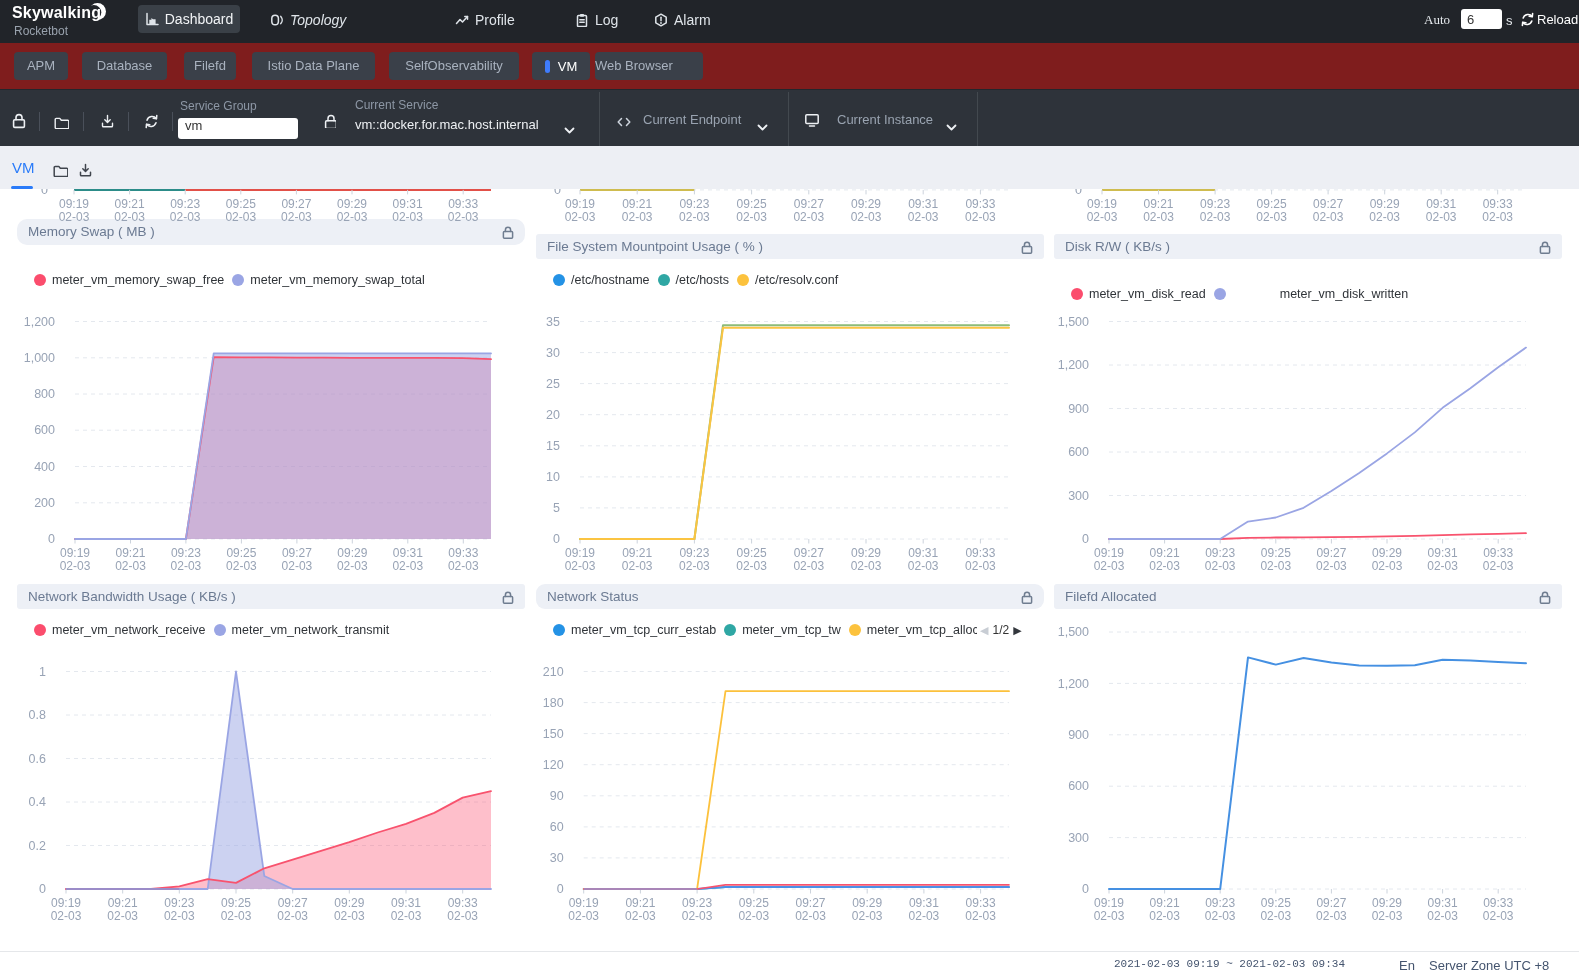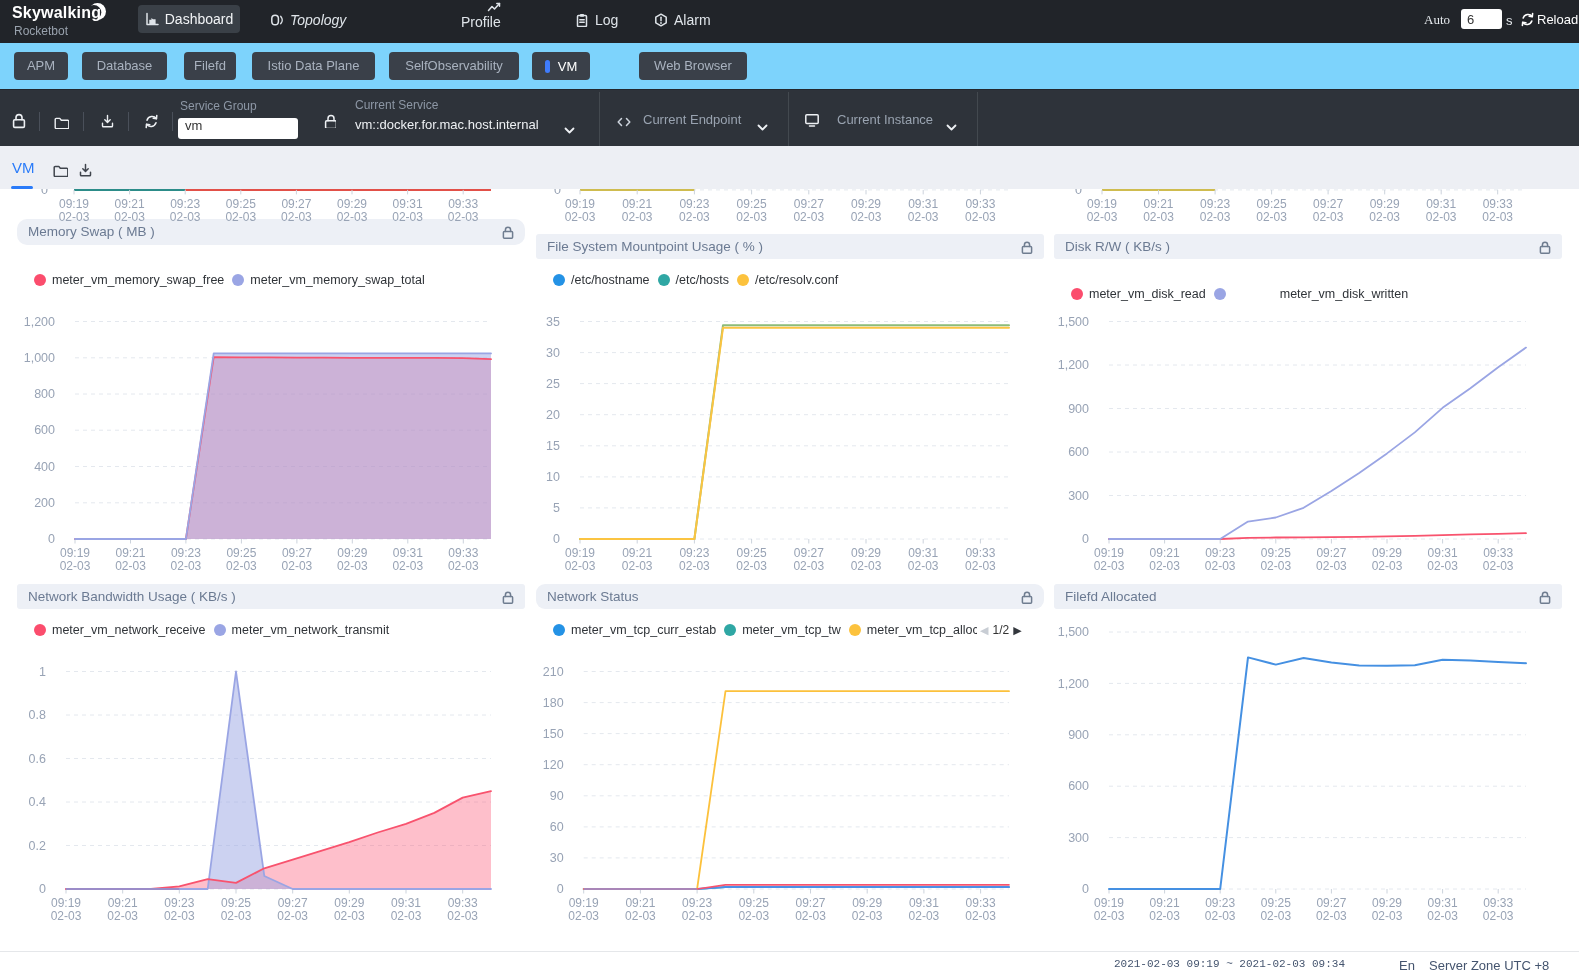--- a/index.html
+++ b/index.html
@@ -28,21 +28,21 @@
   <div style="position:absolute;left:384px;top:0;height:40px;display:flex;align-items:center;margin-top:36px;">
       <svg width="14" height="14" viewBox="0 0 14 14" style="" fill="none" stroke="#dfe4e9" stroke-width="1.5" stroke-linecap="round" stroke-linejoin="round">
         <circle cx="3.2" cy="3" r="1.5"></circle>
         <circle cx="3.2" cy="11.2" r="1.5"></circle>
         <circle cx="10.9" cy="7.4" r="1.5"></circle>
         <path d="M3.2 4.6 V9.6"></path>
         <path d="M3.4 7.6 C5.5 7.6 7 7.4 9.3 7.4"></path>
       </svg>
       <span style="margin-left:6px;font-size:14px;color:#dfe4e9;">Trace</span>
     </div>
-  <div style="position:absolute;left:455px;top:0;height:40px;display:flex;align-items:flex-end;flex-direction:column;">
+  <div style="position:absolute;left:455px;top:0;height:40px;display:flex;align-items:center;">
       <svg width="14" height="14" viewBox="0 0 14 14" style="" fill="none" stroke="#dfe4e9" stroke-width="1.5" stroke-linecap="round" stroke-linejoin="round">
         <path d="M1.5 10.5 L5 6.5 L7.5 9 L12.5 3.5"></path>
         <path d="M9.8 3.5 H12.5 V6.2"></path>
       </svg>
       <span style="margin-left:6px;font-size:14px;color:#dfe4e9;">Profile</span>
     </div>
   <div style="position:absolute;left:575px;top:0;height:40px;display:flex;align-items:center;">
       <svg width="14" height="14" viewBox="0 0 14 14" style="" fill="none" stroke="#dfe4e9" stroke-width="1.5" stroke-linecap="round" stroke-linejoin="round">
         <rect x="2.5" y="2.5" width="9" height="11" rx="1"></rect>
         <rect x="5" y="1" width="4" height="2.8" rx="0.7" fill="#dfe4e9" stroke="none"></rect>
@@ -65,31 +65,31 @@
   <span style="position:absolute;left:1506px;top:13px;font-size:13px;color:#e6eaee;">s</span>
   <span style="position:absolute;left:1520px;top:12px;"><svg width="15" height="15" viewBox="0 0 15 15" style="" fill="none" stroke="#fff" stroke-width="1.6" stroke-linecap="round" stroke-linejoin="round">
         <path d="M3.2 6.0 A5.2 5.2 0 0 1 12.2 4.5"></path>
         <path d="M12.6 1.5 L12.3 4.7 L9.1 4.2"></path>
         <path d="M11.8 9.0 A5.2 5.2 0 0 1 2.8 10.5"></path>
         <path d="M2.4 13.5 L2.7 10.3 L5.9 10.8"></path>
       </svg></span>
   <span style="position:absolute;left:1537px;top:12px;font-size:13px;color:#fff;">Reload</span>
 </div>
 
-<div style="position:absolute;left:0;top:43px;width:1579px;height:47px;background:#7dd3fc;border-bottom:1px solid #23272d;">
+<div style="position:absolute;left:0;top:43px;width:1579px;height:47px;background:#7f1d1d;border-bottom:1px solid #23272d;">
   <div style="position:absolute;left:14px;top:9px;width:54px;height:28px;background:#3a4049;border-radius:4px;text-align:center;line-height:28px;font-size:13px;color:#a9b2bf;">APM</div>
     <div style="position:absolute;left:82px;top:9px;width:85px;height:28px;background:#3a4049;border-radius:4px;text-align:center;line-height:28px;font-size:13px;color:#a9b2bf;">Database</div>
     <div style="position:absolute;left:184px;top:9px;width:52px;height:28px;background:#3a4049;border-radius:4px;text-align:center;line-height:28px;font-size:13px;color:#a9b2bf;">Filefd</div>
     <div style="position:absolute;left:252px;top:9px;width:123px;height:28px;background:#3a4049;border-radius:4px;text-align:center;line-height:28px;font-size:13px;color:#a9b2bf;">Istio Data Plane</div>
     <div style="position:absolute;left:389px;top:9px;width:130px;height:28px;background:#3a4049;border-radius:4px;text-align:center;line-height:28px;font-size:13px;color:#a9b2bf;">SelfObservability</div>
     <div style="position:absolute;left:532px;top:9px;width:58px;height:28px;background:#3a4049;border-radius:4px;display:flex;align-items:center;justify-content:center;">
       <span style="width:5px;height:13px;border-radius:2.5px;background:#3f7cfc;margin-right:8px;"></span>
       <span style="font-size:13px;color:#fff;">VM</span>
     </div>
-    <div style="position:absolute;left:595px;top:9px;width:108px;height:28px;background:#3a4049;border-radius:4px;text-align:center;line-height:28px;font-size:13px;color:#a9b2bf;margin-left:44px;">Web Browser</div>
+    <div style="position:absolute;left:595px;top:9px;width:108px;height:28px;background:#3a4049;border-radius:4px;line-height:28px;font-size:13px;color:#a9b2bf;">Web Browser</div>
 </div>
 
 <div style="position:absolute;left:0;top:90px;width:1579px;height:56px;background:#2e333a;">
   <span style="position:absolute;left:12px;top:23px;"><svg width="14" height="16" viewBox="0 0 14 16" style="" fill="none" stroke="#eef1f4" stroke-width="1.6" stroke-linecap="round" stroke-linejoin="round">
         <rect x="1.6" y="6.8" width="10.8" height="7.6" rx="1.2"></rect>
         <path d="M4 6.8 V4.6 a3 3 0 0 1 6 0 V6.8"></path>
       </svg></span>
   <span style="position:absolute;left:39px;top:22px;width:1px;height:19px;background:#4a505a;"></span>
   <span style="position:absolute;left:54px;top:25px;"><svg width="15" height="13" viewBox="0 0 15 13" style="" fill="none" stroke="#eef1f4" stroke-width="1.4" stroke-linecap="round" stroke-linejoin="round">
         <path d="M1.2 3.4 a1 1 0 0 1 1-1 h3.6 l1.5 1.9 h6.5 a1 1 0 0 1 1 1 v6.3 a1 1 0 0 1-1 1 H2.2 a1 1 0 0 1-1-1 Z"></path>

